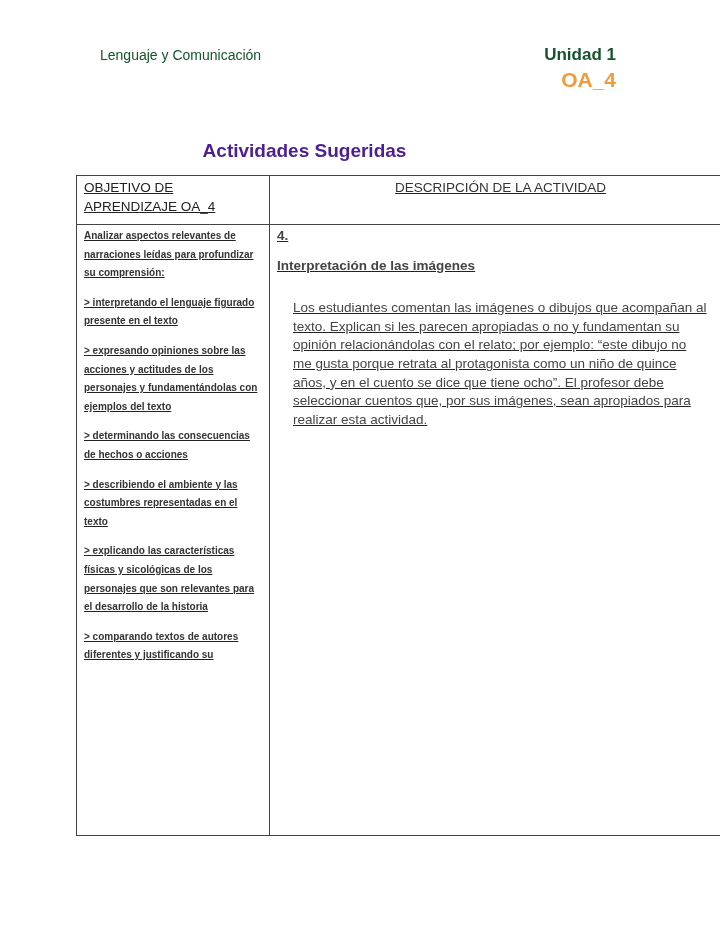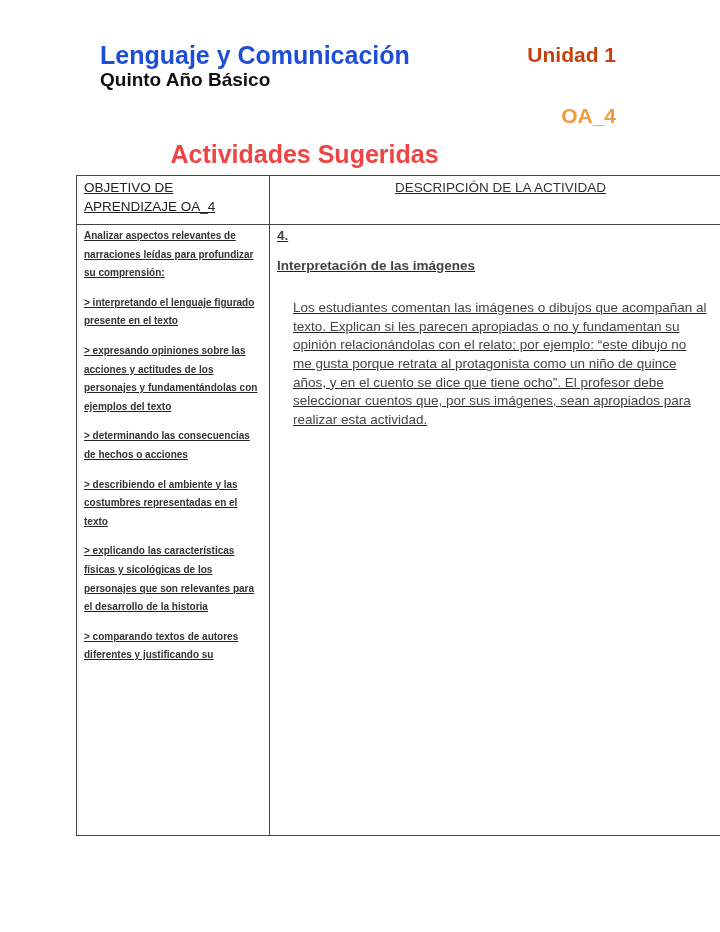--- a/index.html
+++ b/index.html
@@ -1,45 +1,44 @@
 <!DOCTYPE html>
 <html><head>
 <meta charset="utf-8">
 <style>
   html, body { margin: 0; padding: 0; background: #ffffff; }
   body { width: 720px; height: 932px; position: relative; overflow: hidden;
          font-family: "Liberation Sans", sans-serif; color: #222; }
   .hdr-left { position: absolute; left: 100px; top: 42px; }
   .hdr-right { position: absolute; right: 104px; top: 42px; text-align: right; }
-  .subject { color: #1d4ed8; font-weight: bold; font-size: 25px; line-height: 26px; }
+  .subject { color: #14532d; font-weight: normal; font-size: 14px; line-height: 26px; }
   .grade { color: #111; font-weight: bold; font-size: 19px; line-height: 24px; }
-  .unit { color: #c2410c; font-weight: bold; font-size: 21px; line-height: 26px; }
-  .oa { color: #f39a3c; font-weight: bold; font-size: 21px; line-height: 24px; margin-top: 36px; }
+  .unit { color: #14532d; font-weight: bold; font-size: 17px; line-height: 26px; }
+  .oa { color: #f39a3c; font-weight: bold; font-size: 21px; line-height: 24px; }
   .section-title { position: absolute; left: 0; width: 609px; top: 140px; text-align: center;
-                   font-size: 25px; font-weight: bold; color: #ef4444; }
+                   font-size: 19px; font-weight: bold; color: #4c1d95; }
   table.act { position: absolute; left: 76px; top: 175px; width: 656px; height: 661px;
               border-collapse: collapse; table-layout: fixed; text-decoration: underline; }
   table.act td { border: 1.5px solid #444; vertical-align: top; padding: 2px 7px; }
   .col-left { width: 178px; }
   .th-left { font-size: 13.5px; color: #222; line-height: 19px; height: 44px; }
   .th-right { font-size: 13.5px; color: #333; text-align: center; line-height: 19px; }
   .obj { font-size: 10px; font-weight: bold; color: #333; line-height: 18.6px; }
   .obj p { margin: 0 0 11px 0; }
   .desc { font-size: 13.5px; color: #444; line-height: 18.6px; }
   .desc .num { font-weight: bold; margin: 0 0 11px 0; }
   .desc .atitle { font-weight: bold; margin: 0 0 24px 0; }
   .desc .body { margin: 16px; }
   .cell-clip { height: 606px; overflow: hidden; }
 </style>
 </head>
 <body>
 
 <div class="hdr-left">
   <div class="subject">Lenguaje y Comunicación</div>
-  <div class="grade">Quinto Año Básico</div>
 </div>
 <div class="hdr-right">
   <div class="unit">Unidad 1</div>
   <div class="oa">OA_4</div>
 </div>
 
 <div class="section-title">Actividades Sugeridas</div>
 
 <table class="act">
   <tbody>

